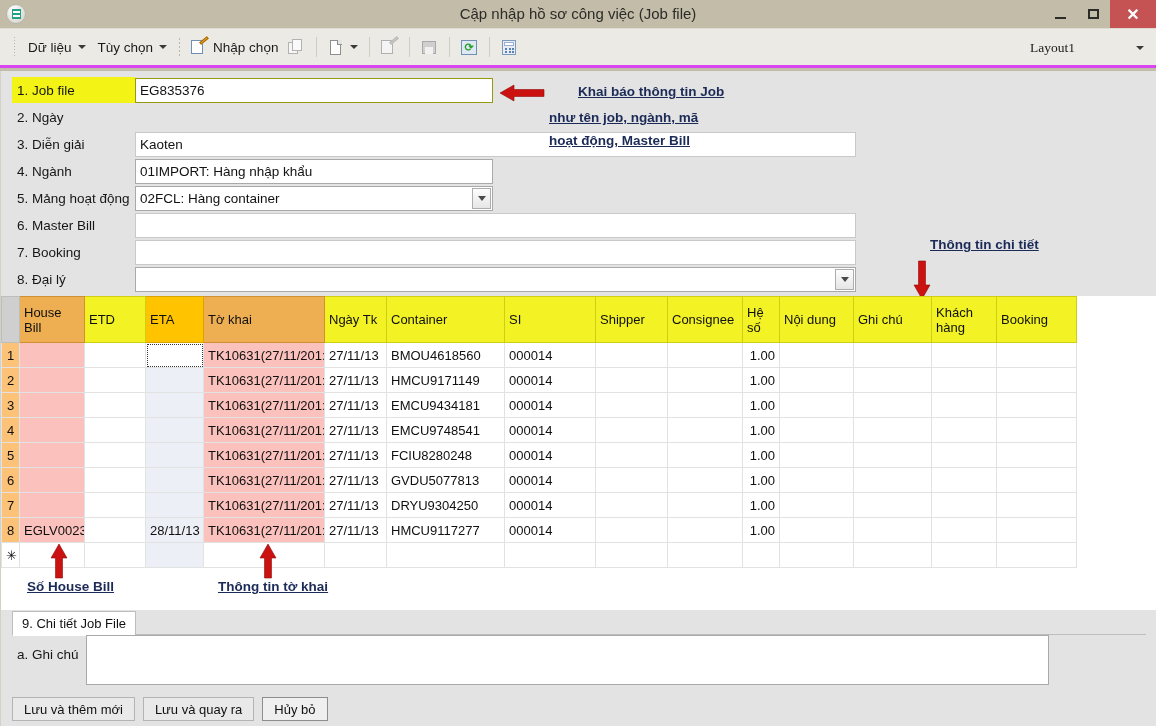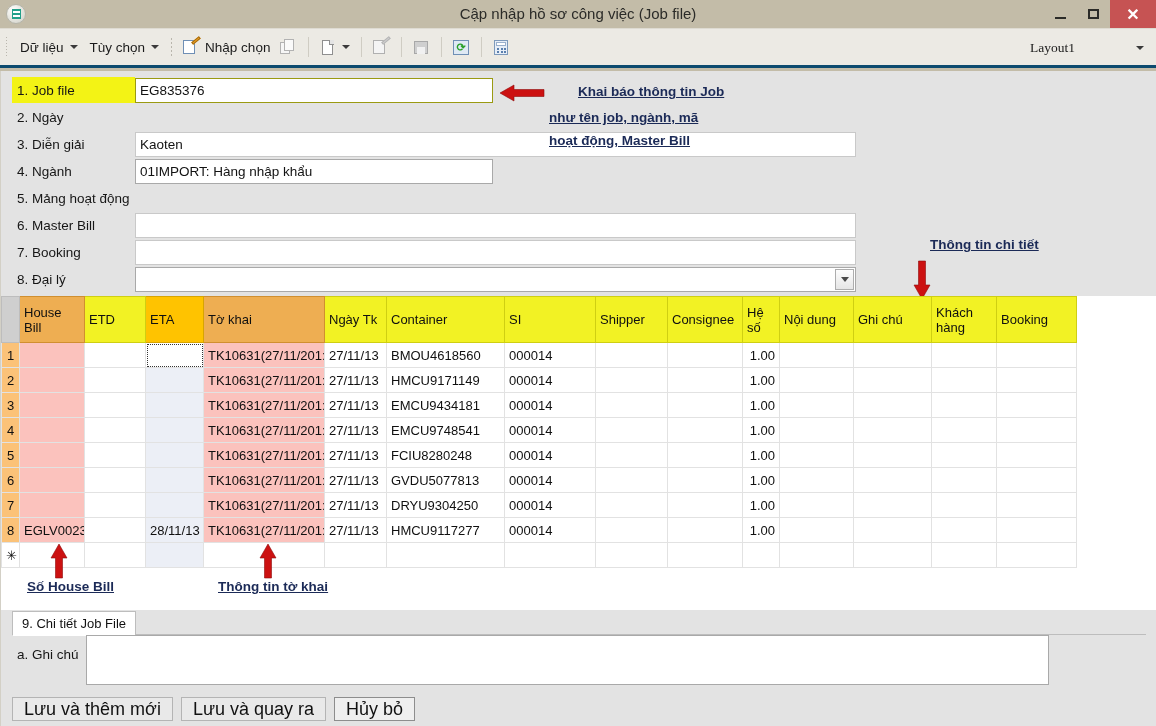--- a/index.html
+++ b/index.html
@@ -59,22 +59,23 @@
   .win-btn.min .bar { width: 11px; height: 2px; background: #2b2b28; margin-top: 7px; }
   .win-btn.max .box { width: 11px; height: 10px; border: 2px solid #2b2b28; }
   .win-btn.close { background: #c65353; color: #fff; width: 46px; font-size: 16px; font-weight: 700; }
 
   
   .toolbar {
     position: absolute; left: 0; top: 28px;
     width: 1156px; height: 40px;
     background: #eceae4;
     border-top: 1px solid #dedbd2;
-    border-bottom: 3px solid #0c4a6e;
+    border-bottom: 3px solid #d946ef;
     display: flex; align-items: center;
+    padding-left: 8px;
   }
   .tb-grip {
     width: 4px; height: 22px; margin: 0 5px;
     background-image: radial-gradient(#b9b6ad 40%, transparent 41%);
     background-size: 3px 3px;
   }
   .tb-menu {
     font-size: 13.5px; color: #1a1a1a; padding: 3px 6px;
     display: flex; align-items: center; gap: 6px; cursor: default;
   }
@@ -239,21 +240,21 @@
     font-size: 13.5px; color: #161616;
   }
   .note-box {
     position: absolute; left: 74px; top: 0; width: 963px; height: 50px;
     background: #ffffff; border: 1px solid #a9a9a9;
   }
   .btnbar { position: absolute; left: 11px; top: 119px; display: flex; gap: 8px; }
   .btn {
     height: 24px; padding: 0 11px;
     background: #e9e9e9; border: 1px solid #b4b4b4;
-    font-size: 18px; color: #111;
+    font-size: 13px; color: #111;
     display: flex; align-items: center; justify-content: center;
   }
   .btn.strong { background: #efefef; border: 1px solid #8d8d8d; }
 </style>
 </head>
 <body>
 
 <div id="app">
 
   <div class="titlebar">
@@ -384,20 +385,26 @@
 
     <div class="frow" style="top:88px">
       <div class="flabel">4. Ngành</div>
       <div class="fctl" style="width:358px">
         <span>01IMPORT: Hàng nhập khẩu</span>
       </div>
     </div>
 
     <div class="frow" style="top:115px">
       <div class="flabel">5. Mảng hoạt động</div>
+      <div class="fctl" style="width:358px">
+        <span>02FCL: Hàng container</span>
+        <span class="dd-btn">
+            <span class="v"></span>
+          </span>
+      </div>
     </div>
 
     <div class="frow" style="top:142px">
       <div class="flabel">6. Master Bill</div>
       <div class="fctl flat" style="width:721px">
         <span></span>
       </div>
     </div>
 
     <div class="frow" style="top:169px">

